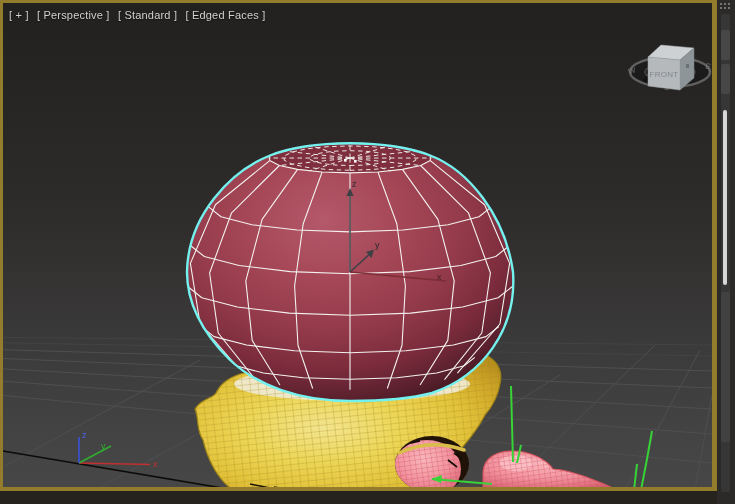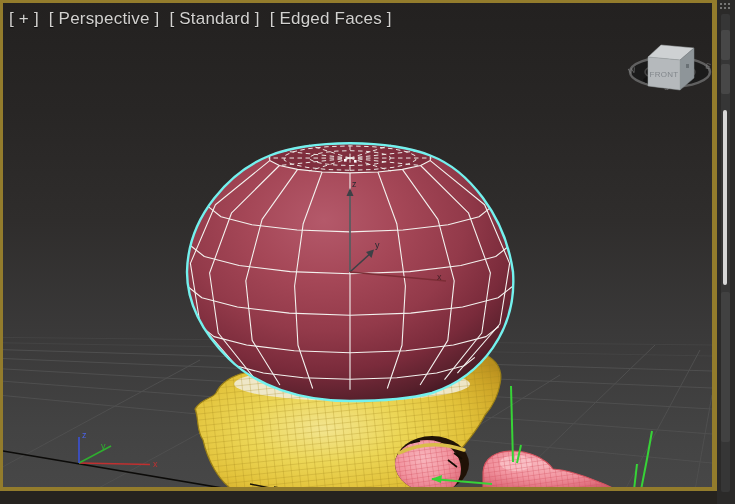--- a/index.html
+++ b/index.html
@@ -3,21 +3,21 @@
 <meta charset="utf-8">
 <style>
   html,body{margin:0;padding:0;background:#161412;}
   .screen{position:relative;width:735px;height:504px;overflow:hidden;
           font-family:"Liberation Sans",sans-serif;background:#26231f;}
   
   .viewport{position:absolute;left:0;top:0;width:717px;height:491px;box-sizing:border-box;
             border:solid #937c2c;border-width:3px 5px 4px 3px;
             background:linear-gradient(180deg,#232120 0%,#282625 22%,#2f2d2c 45%,#3a3939 68%,#434343 88%,#474747 100%);}
   .vp-canvas{position:absolute;left:0;top:0;display:block;}
-  .vp-label{position:absolute;left:6px;top:6px;font-size:17px;letter-spacing:.2px;color:#d2d1cf;
+  .vp-label{position:absolute;left:6px;top:6px;font-size:11px;letter-spacing:.2px;color:#d2d1cf;
             text-shadow:0 1px 1px rgba(0,0,0,.6);white-space:nowrap;user-select:none;}
   .vp-label span{margin-right:5px;cursor:pointer;}
   
   .right-panel{position:absolute;left:717px;top:0;width:18px;height:504px;background:#2b2a29;}
   .panel-rail{position:absolute;left:4px;top:14px;width:9px;height:478px;background:#363636;border-radius:2px;}
   .panel-seg{position:absolute;left:4px;width:9px;background:#474747;border-radius:2px;}
   .panel-seg.s1{top:30px;height:30px;}
   .panel-seg.s2{top:64px;height:30px;}
   .panel-seg.s4{top:292px;height:150px;background:#414141;}
   .scroll-thumb{position:absolute;left:6px;top:110px;width:4px;height:175px;background:#d8d8d8;border-radius:2px;}

